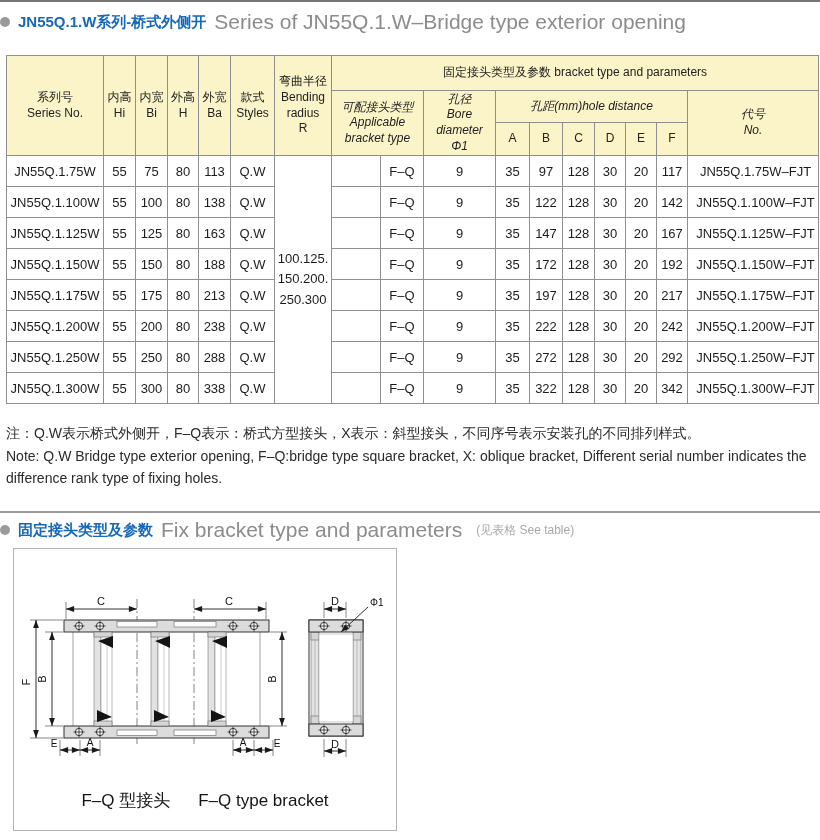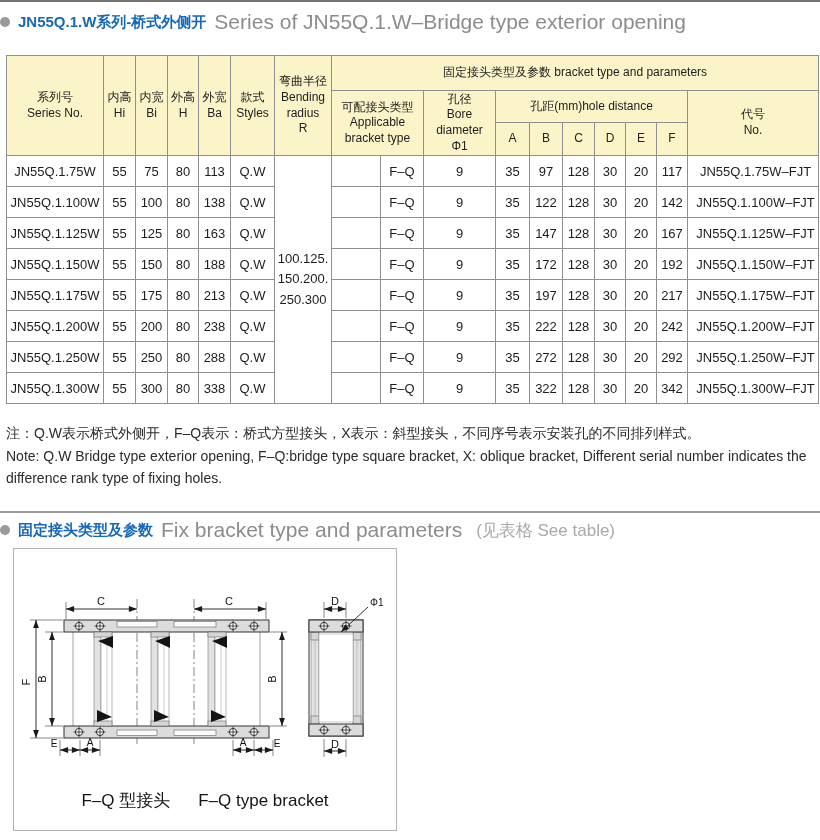--- a/index.html
+++ b/index.html
@@ -10,29 +10,29 @@
   body{font-family:"Liberation Sans","DejaVu Sans",sans-serif;}
   .page{position:relative;width:820px;height:840px;background:#fff;overflow:hidden;color:#222;}
 
   .top-rule{position:absolute;left:0;top:0;width:820px;height:2px;background:#757575;}
   .rule2{position:absolute;left:0;top:511px;width:820px;height:2px;background:#9a9a9a;}
 
   .sec-title{position:absolute;left:0;display:flex;align-items:center;gap:8px;white-space:nowrap;}
   .sec-title .bullet{width:10px;height:10px;border-radius:50%;background:#9a9a9a;flex:0 0 auto;}
   .t-zh{font-size:15px;font-weight:bold;color:var(--blue);}
   .t-en{font-size:21px;color:var(--gray);}
-  .t-note{font-size:17px;color:#a9a9a9;margin-left:6px;}
+  .t-note{font-size:12px;color:#a9a9a9;margin-left:6px;}
   #title1{top:10px;}
   #title2{top:518px;}
 
   table.spec{position:absolute;left:6px;top:55px;width:812px;border-collapse:collapse;table-layout:fixed;}
   table.spec th,table.spec td{border:1px solid var(--border);padding:0;text-align:center;vertical-align:middle;font-weight:normal;overflow:hidden;}
   table.spec thead th{background:var(--hbg);font-size:12px;line-height:1.3;white-space:pre-line;color:#222;}
   table.spec thead tr:nth-child(1){height:35px;}
-  table.spec thead tr:nth-child(2){height:32px;}
+  table.spec thead tr:nth-child(2){height:32px;font-style:italic;}
   table.spec thead tr:nth-child(3){height:33px;}
   table.spec tbody tr{height:31px;}
   table.spec tbody td{font-size:13px;color:#1c1c1c;background:#fff;}
   table.spec tbody td.cell-no{text-align:center;padding-left:5px;}
   table.spec tbody td.bending-cell{white-space:pre-line;line-height:1.55;margin-left:20px;}
 
   .notes{position:absolute;left:6px;top:422px;width:812px;font-size:14px;line-height:22px;color:#2b2b2b;}
   .notes .zh{margin-bottom:1px;}
 
   .diagram-box{position:absolute;left:13px;top:548px;width:384px;height:283px;border:1px solid #b3b3b3;background:#fff;}

